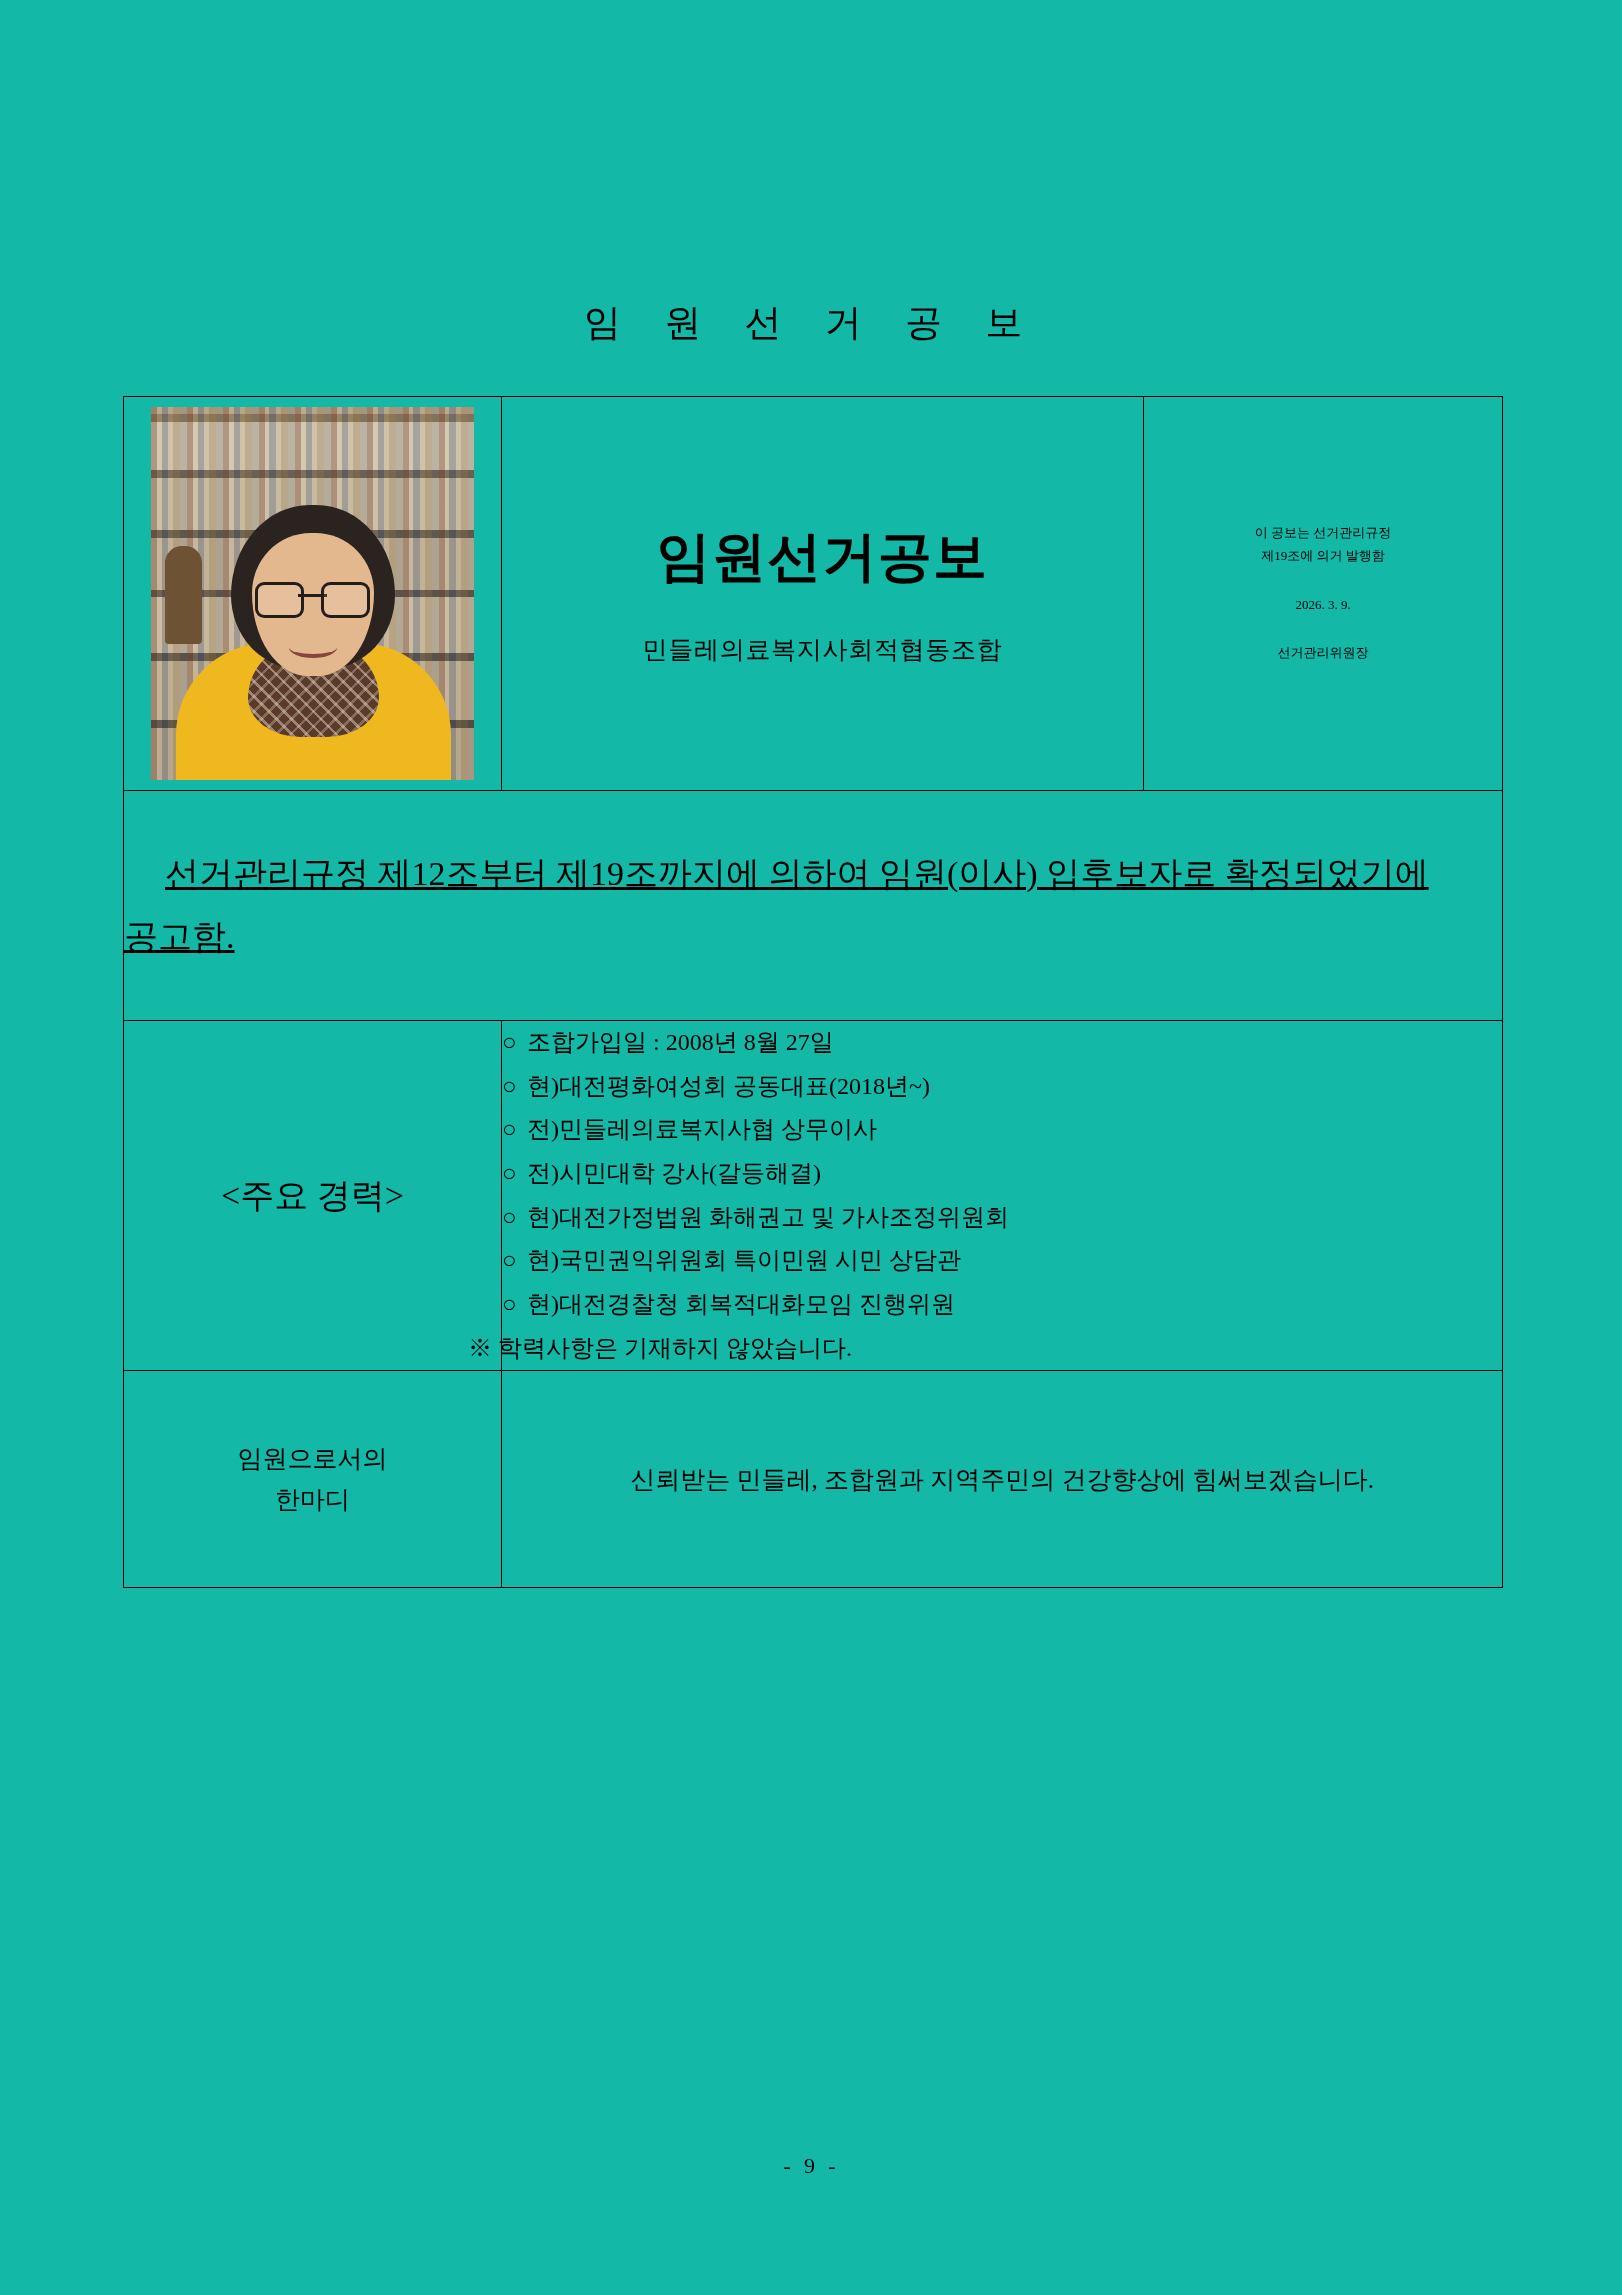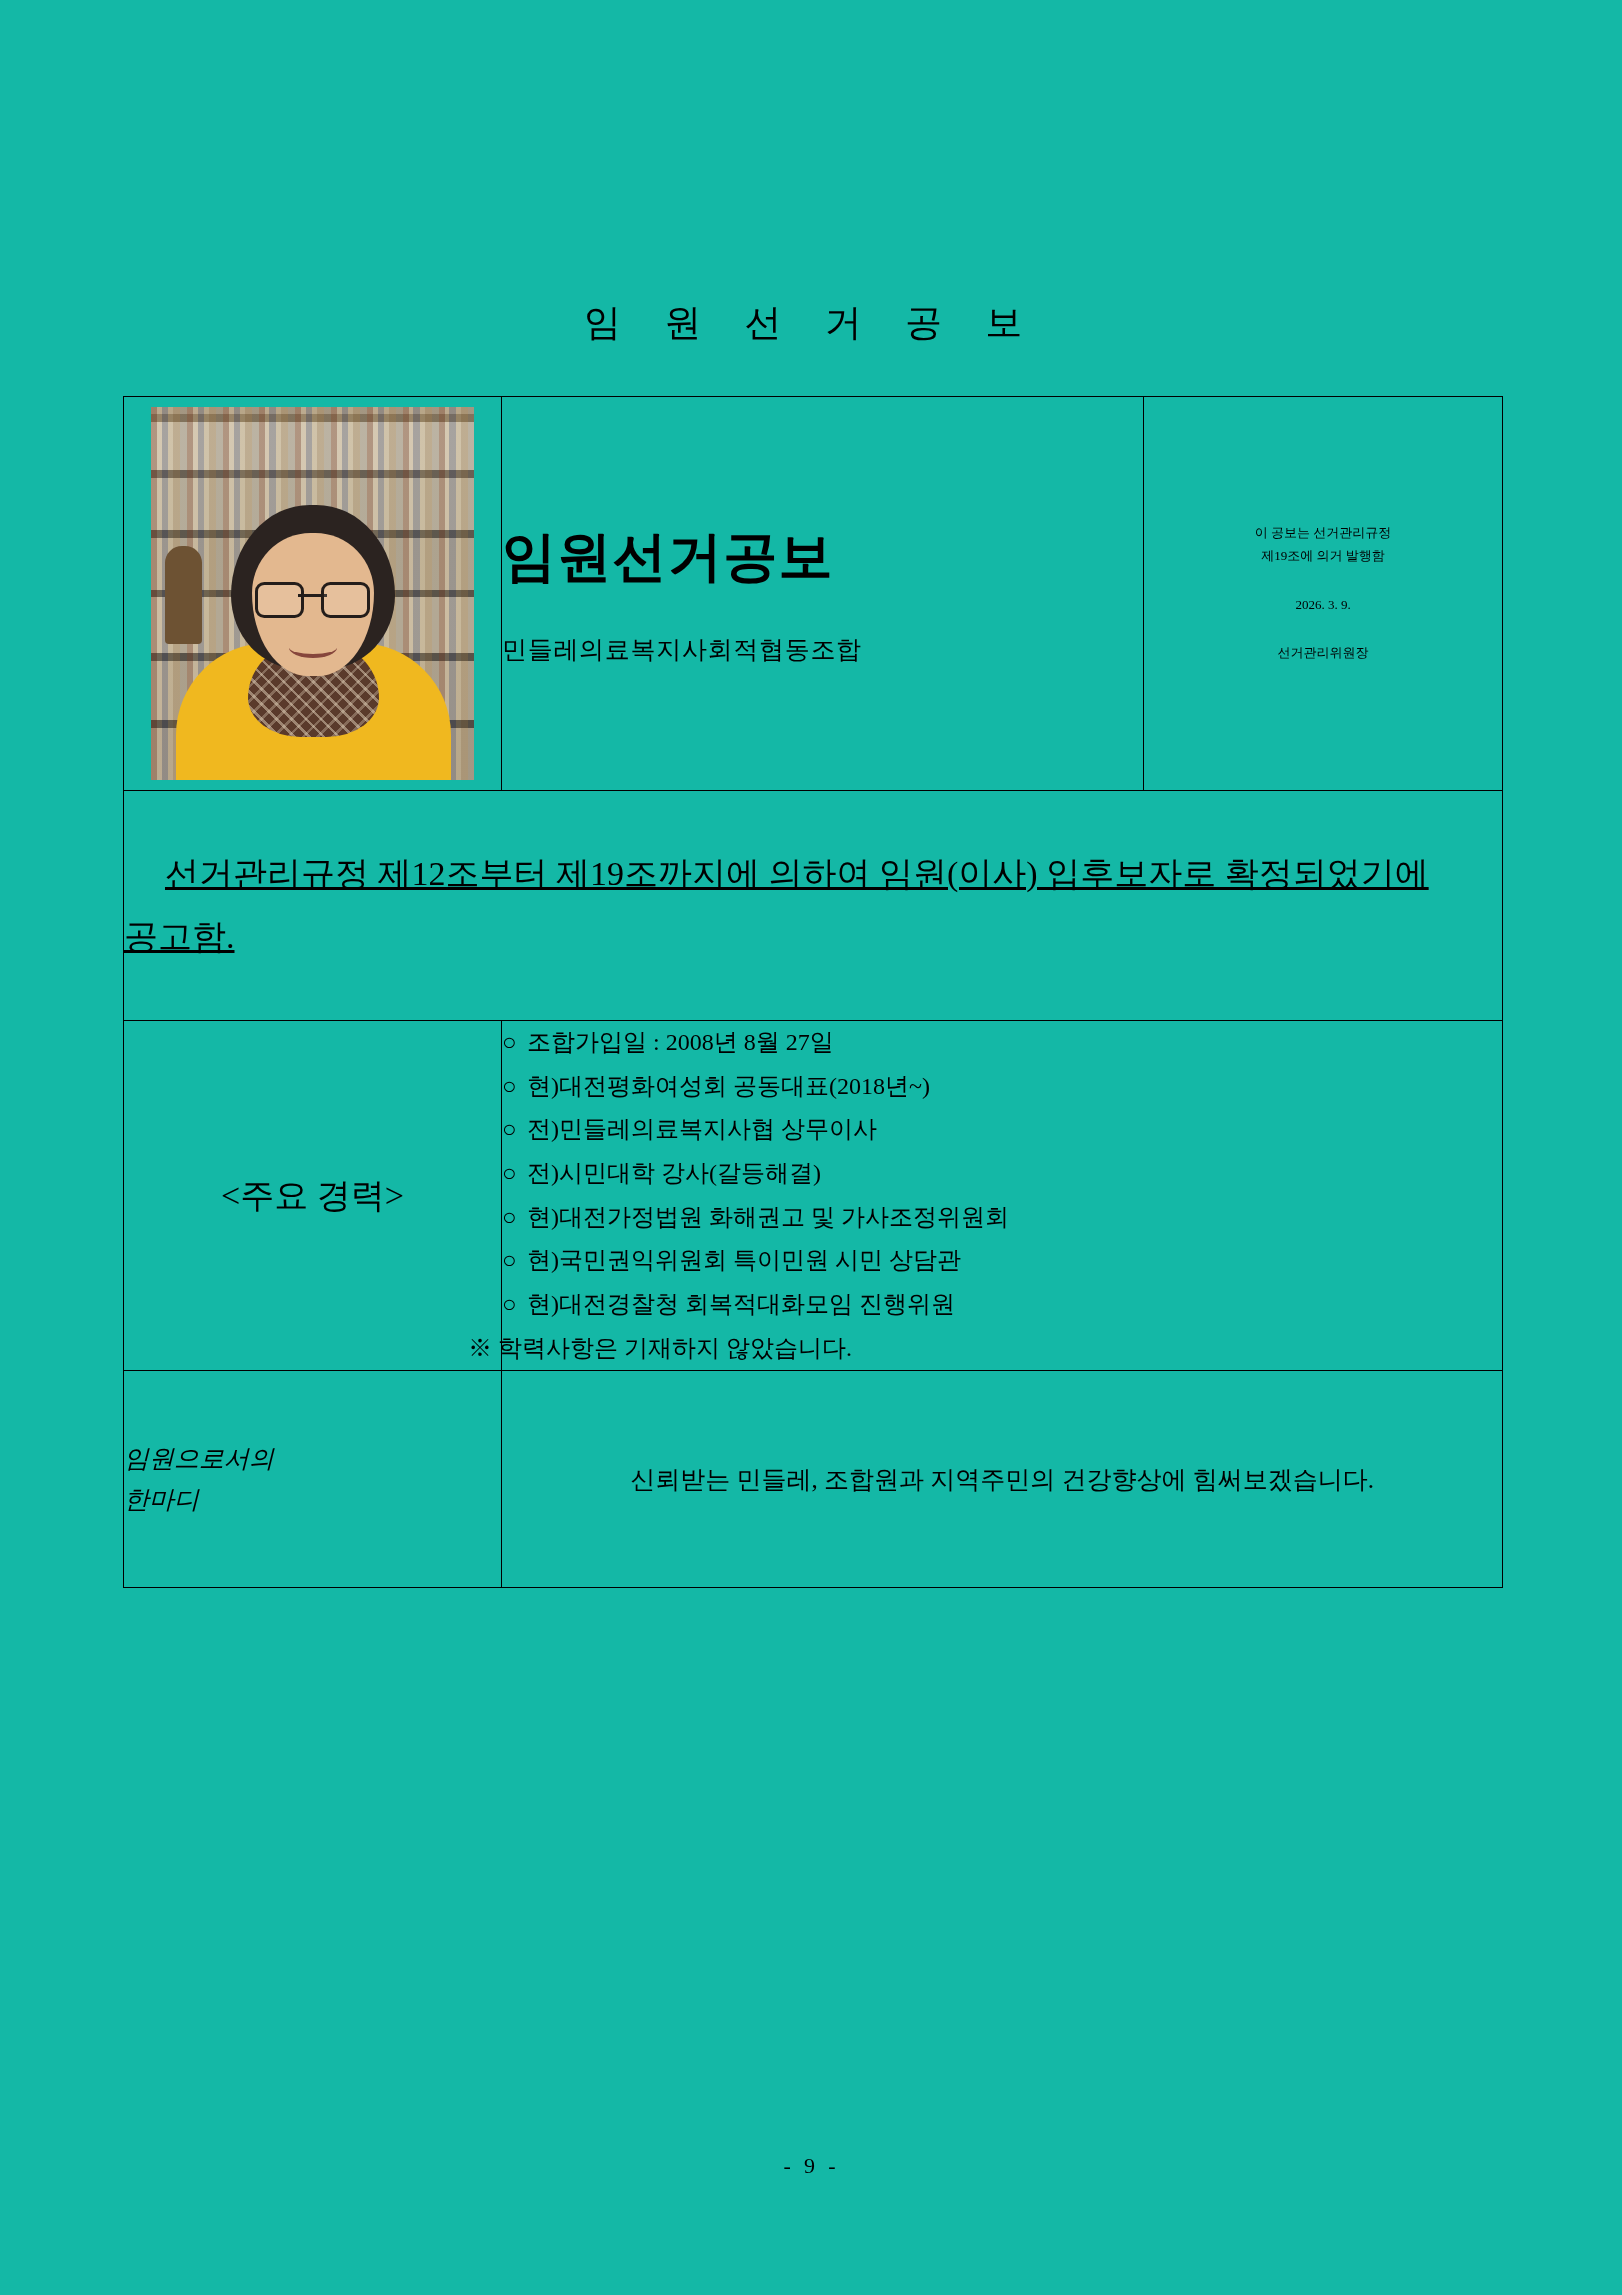--- a/index.html
+++ b/index.html
@@ -185,20 +185,21 @@
     left: 14.4px;
     bottom: 136px;
     width: 37px;
     height: 98px;
     background: #6d5233;
     border-radius: 17px 17px 3.9px 3.9px;
   }
 
   .cell-title {
     width: 641px;
+    text-align: center;
     vertical-align: middle;
   }
   .title-main {
     font-size: 54px;
     font-weight: bold;
     letter-spacing: 1.3px;
     margin-bottom: 39px;
   }
   .title-sub {
     font-size: 25px;
@@ -254,24 +255,24 @@
     vertical-align: middle;
     font-size: 24px;
     line-height: 1.82;
   }
   .career-item .mark { margin-right: 10.5px; }
   .career-note { margin-left: -34px; }
 
   
   .cell-msg-label {
     width: 255px;
+    text-align: center;
     vertical-align: middle;
     font-size: 25px;
     line-height: 1.65;
-    font-style: italic;
   }
   .cell-msg-body {
     height: 216px;
     text-align: center;
     vertical-align: middle;
     font-size: 25px;
     padding: 0 19.6px;
   }
 
   

